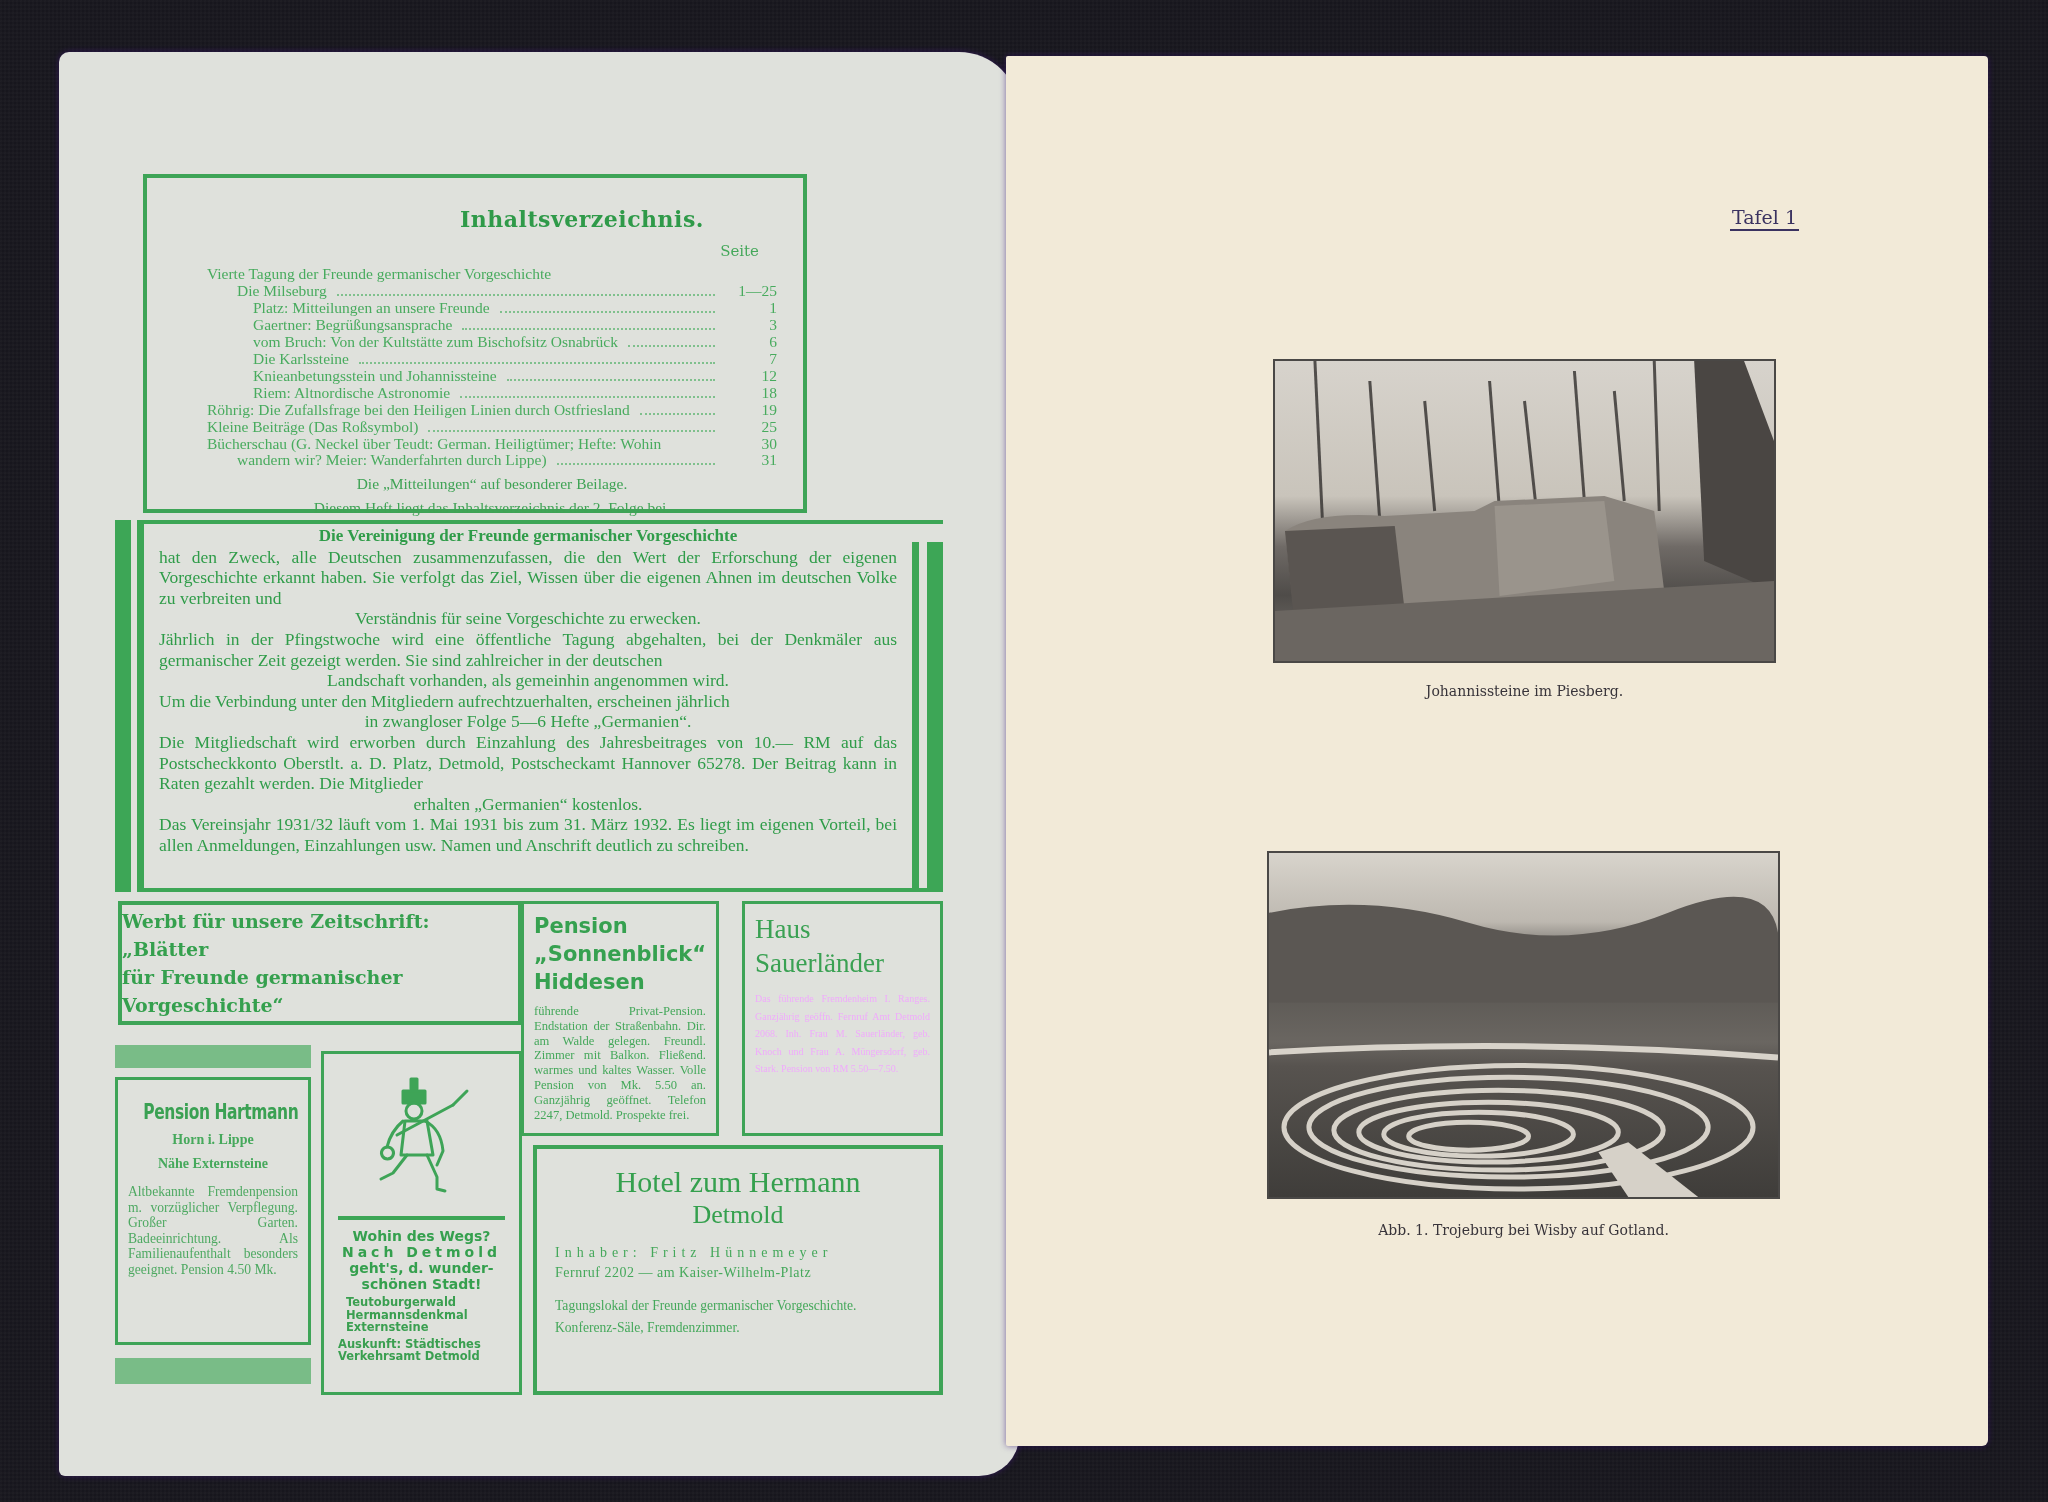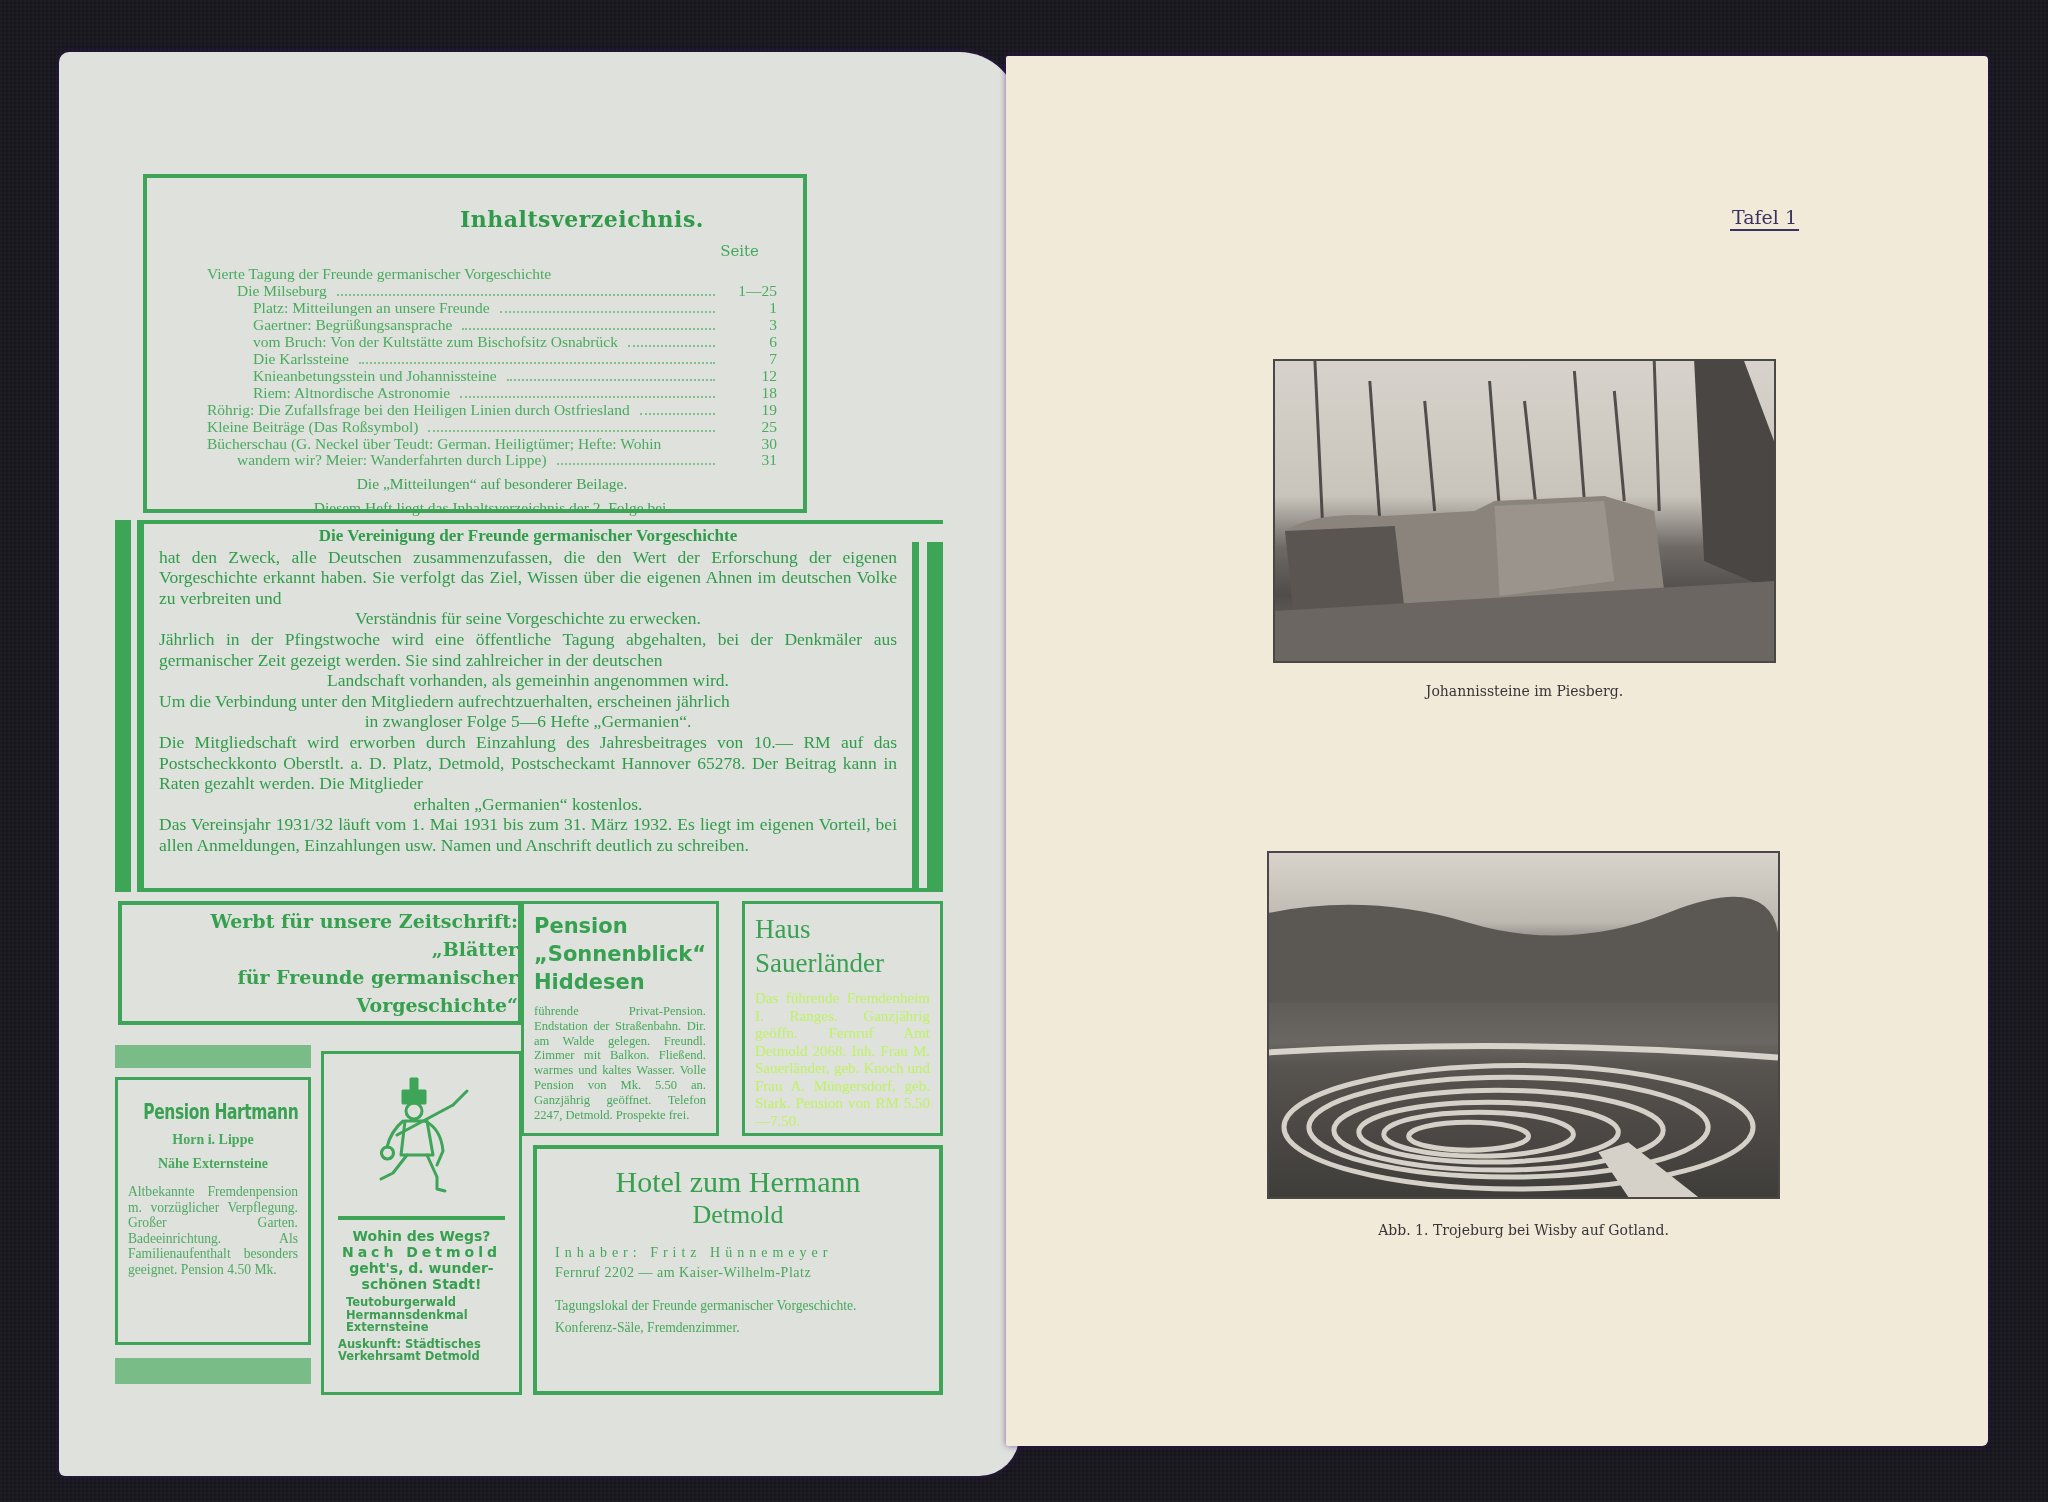--- a/index.html
+++ b/index.html
@@ -41,27 +41,27 @@
   .assoc .top-line { position:absolute; left:29px; right:0; top:0; height:4px; background:#3da656; }
   .assoc .bot-line { position:absolute; left:29px; right:0; bottom:0; height:4px; background:#3da656; }
   .assoc-body { position:absolute; left:44px; right:46px; top:6px; font-family:"Liberation Serif", serif;
     font-size:17.5px; line-height:20.6px; color:#2f9c49; text-align:justify; }
   .assoc-body .hd { text-align:center; font-weight:bold; font-size:17px; }
   .assoc-body .c { text-align:center; }
   .assoc-body p { margin:0; }
 
   
   .ad-werbt { left:118px; top:901px; width:404px; height:124px; display:flex; align-items:center; justify-content:center;
-    text-align:right; font-family:"DejaVu Serif", serif; font-weight:bold; font-size:19px; line-height:28px; color:#35a04e; }
+    text-align:left; font-family:"DejaVu Serif", serif; font-weight:bold; font-size:19px; line-height:28px; color:#35a04e; }
   .ad-sonnen { left:521px; top:901px; width:198px; height:235px; padding:8px 10px; }
   .ad-sonnen .h { font-family:"DejaVu Sans", sans-serif; font-weight:bold; font-size:21px; line-height:28px; color:#36a150; }
   .ad-sonnen .b { font-family:"Liberation Serif", serif; font-size:12.6px; line-height:14.8px; color:#45a85b; margin-top:8px; text-align:justify; }
   .ad-sauer { left:742px; top:901px; width:201px; height:235px; padding:8px 10px; }
   .ad-sauer .h { font-family:"Liberation Serif", serif; font-size:27px; line-height:34px; color:#3aa153; }
-  .ad-sauer .b { font-family:"Liberation Serif", serif; font-size:15px; line-height:17.5px; color:#bef264; margin-top:10px; text-align:justify; }
+  .ad-sauer .b { font-family:"Liberation Serif", serif; font-size:10px; line-height:17.5px; color:#f0abfc; margin-top:10px; text-align:justify; }
 
   .stripe { position:absolute; background:#5fb372; opacity:0.8; }
   .ad-hart { left:115px; top:1077px; width:196px; height:268px; padding:10px 10px; text-align:center; }
   .ad-hart .h { font-family:"DejaVu Sans Condensed","DejaVu Sans", sans-serif; font-weight:bold; font-size:21px; color:#3aa153;
     letter-spacing:-0.5px; margin-top:10px; transform:scaleX(0.82); transform-origin:center; white-space:nowrap; }
   .ad-hart .s { font-family:"Liberation Serif", serif; font-weight:bold; font-size:14px; color:#46a95c; margin-top:8px; }
   .ad-hart .b { font-family:"Liberation Serif", serif; font-size:13.6px; line-height:15.5px; color:#4ea962; margin-top:12px; text-align:justify; }
 
   .ad-soldier { left:321px; top:1051px; width:201px; height:344px; padding:8px 14px; }
   .ad-soldier .fig { height:140px; display:flex; align-items:center; justify-content:center; margin-top:8px; }

